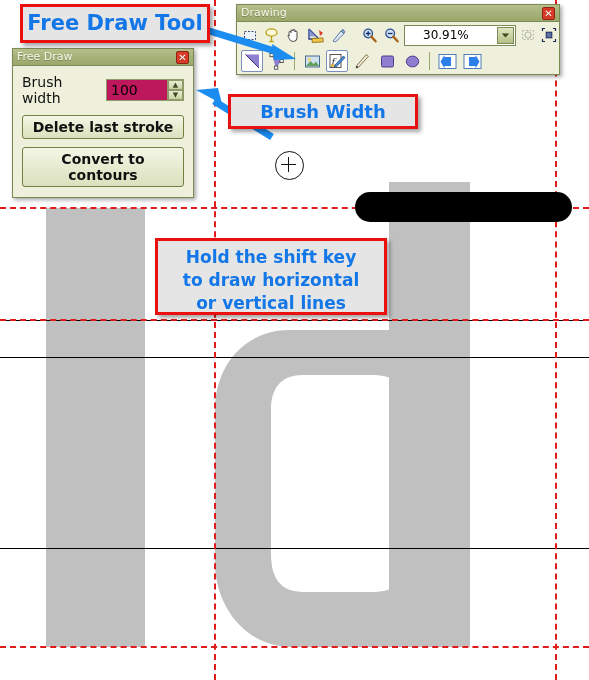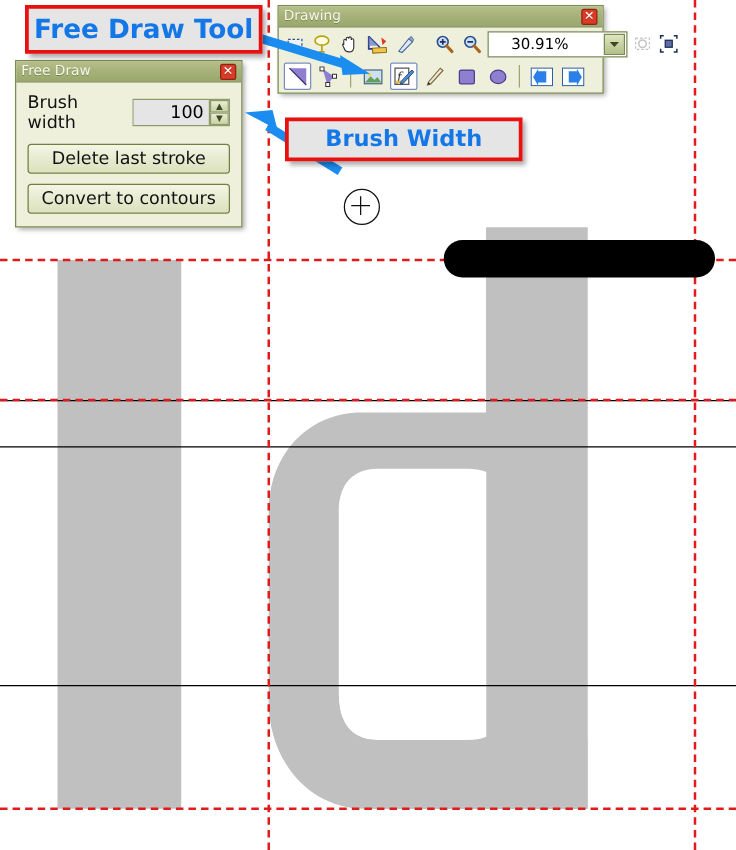--- a/index.html
+++ b/index.html
@@ -40,40 +40,40 @@
     width:13px;height:13px;background:#d93b26;border:1px solid #8d2413;
     color:#fff;font-size:10px;font-weight:bold;line-height:11px;text-align:center;
     border-radius:2px;box-sizing:border-box;cursor:pointer;
   }
   .win-body{padding:8px 9px 10px 9px;}
 
   .row{display:flex;align-items:center;gap:6px;margin-bottom:9px;}
   .lbl{font-size:14px;color:#111;font-family:"DejaVu Sans","Liberation Sans",sans-serif;}
   .spin-wrap{display:flex;align-items:stretch;border:1px solid #8e9a68;background:#fff;}
   .spin-input{
-    width:52px;text-align:right;font-size:14px;padding:1px 4px;border:0;outline:none;
-    background:#e5e5e5;color:#000;font-family:"DejaVu Sans","Liberation Sans",sans-serif;
+    width:52px;text-align:left;font-size:14px;padding:1px 4px;border:0;outline:none;
+    background:#be185d;color:#000;font-family:"DejaVu Sans","Liberation Sans",sans-serif;
   }
   .spin-btns{display:flex;flex-direction:column;width:15px;border-left:1px solid #8e9a68;}
   .spin-btn{
     flex:1;background:linear-gradient(to bottom,#e9edd4,#c9d2a3);
     border:1px solid #8e9a68;box-sizing:border-box;margin:0;
     font-size:7px;line-height:8px;text-align:center;color:#3d4a21;cursor:pointer;
   }
   .btn{
     display:block;width:100%;box-sizing:border-box;
     background:linear-gradient(to bottom,#f4f6e6 0%,#e7ebd0 50%,#dbe1bd 100%);
     border:1px solid #6f8041;border-radius:3px;
     font-size:14px;padding:3px 6px;margin-bottom:8px;color:#111;text-align:center;
-    font-family:"DejaVu Sans","Liberation Sans",sans-serif;cursor:pointer;
+    font-family:"DejaVu Sans","Liberation Sans",sans-serif;cursor:pointer;font-weight:bold;
   }
   .btn:last-child{margin-bottom:0;}
 
   
-  #drawing-win{left:222px;top:4px;width:261px;}
+  #drawing-win{left:236px;top:4px;width:324px;}
   .tool-row{display:flex;align-items:center;gap:3px;padding:2px 4px;}
   .tool{
     width:22px;height:22px;box-sizing:border-box;
     display:flex;align-items:center;justify-content:center;cursor:pointer;
     border:1px solid transparent;border-radius:2px;
   }
   .tool.active{border:1px solid #7b8fbf;background:#fff;}
   .sep{width:1px;height:18px;background:#9aa86c;margin:0 3px;}
   .zoom-combo{
     display:flex;align-items:center;border:1px solid #7a8a55;background:#fff;height:19px;
@@ -328,16 +328,21 @@
     <g>
       <path d="M272,137 L214,101" stroke="#1b8cf0" stroke-width="7"></path>
       <path d="M196,90 L222,104 L218,88 Z" fill="#1b8cf0"></path>
     </g>
   </svg>
 
   <div class="callout" id="callout-freedraw">Free Draw Tool</div>
 
   <div class="callout" id="callout-brush">Brush Width</div>
 
+  <div class="callout" id="callout-shift">
+    <div>Hold the shift key</div>
+    <div>to draw horizontal</div>
+    <div>or vertical lines</div>
+  </div>
 
   <div class="cursor-plus"></div>
 
 </div>
 
 </body></html>

